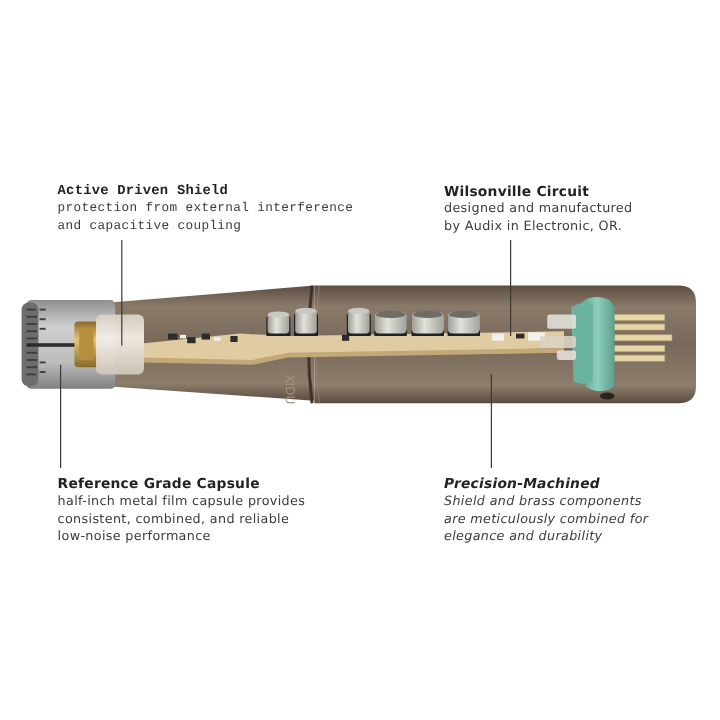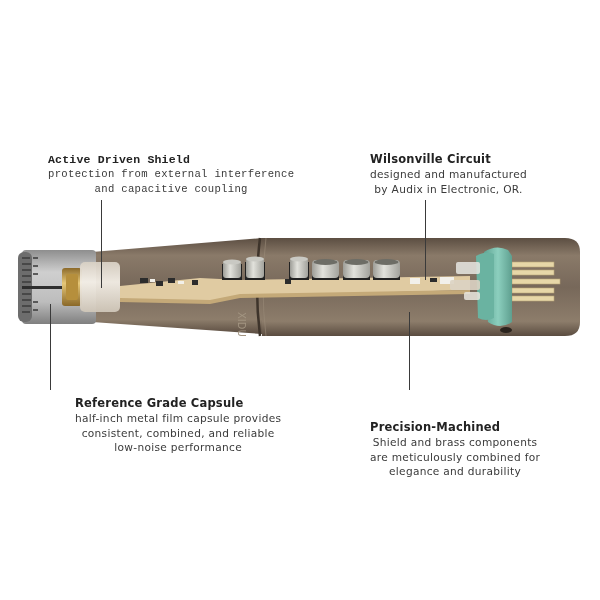--- a/index.html
+++ b/index.html
@@ -1,20 +1,20 @@
 <!DOCTYPE html>
 <html><head>
 <meta charset="utf-8">
 <style>
   html, body { margin:0; padding:0; background:#ffffff; }
   body { width:600px; height:600px; position:relative; overflow:hidden;
          font-family:"DejaVu Sans", sans-serif; color:#333333; }
   .callout { position:absolute; }
   .callout .title { font-weight:bold; font-size:11.5px; color:#222222; line-height:15px; letter-spacing:0.2px; }
-  .callout .desc { font-size:10.6px; color:#3a3a3a; line-height:14.5px; letter-spacing:0.3px; white-space:pre-line;text-align:center; }
+  .callout .desc { font-size:10.6px; color:#3a3a3a; line-height:14.5px; letter-spacing:0.3px; white-space:pre-line; }
   .leader { position:absolute; width:1.4px; background:#3a3a3a; }
   svg.mic { position:absolute; left:0; top:0; }
 </style>
 </head>
 <body>
 
 <svg class="mic" width="600" height="600" viewBox="0 0 600 600">
   <defs>
     <linearGradient id="bodyGrad" x1="0" y1="0" x2="0" y2="1">
       <stop offset="0" stop-color="#5c4e42"></stop>
@@ -180,25 +180,25 @@
   <div class="desc">protection from external interference
 and capacitive coupling</div>
 </div>
 
 <div class="callout" style="left:370px; top:152px;">
   <div class="title">Wilsonville Circuit</div>
   <div class="desc">designed and manufactured
 by Audix in Electronic, OR.</div>
 </div>
 
-<div class="callout" style="left:48px; top:396px;margin-left:27px;">
+<div class="callout" style="left:48px; top:396px;">
   <div class="title">Reference Grade Capsule</div>
   <div class="desc">half-inch metal film capsule provides
 consistent, combined, and reliable
 low-noise performance</div>
 </div>
 
-<div class="callout" style="left:370px; top:420px;">
+<div class="callout" style="left:370px; top:396px;font-style:italic;">
   <div class="title">Precision-Machined</div>
   <div class="desc">Shield and brass components
 are meticulously combined for
 elegance and durability</div>
 </div>
 
 </body></html>

